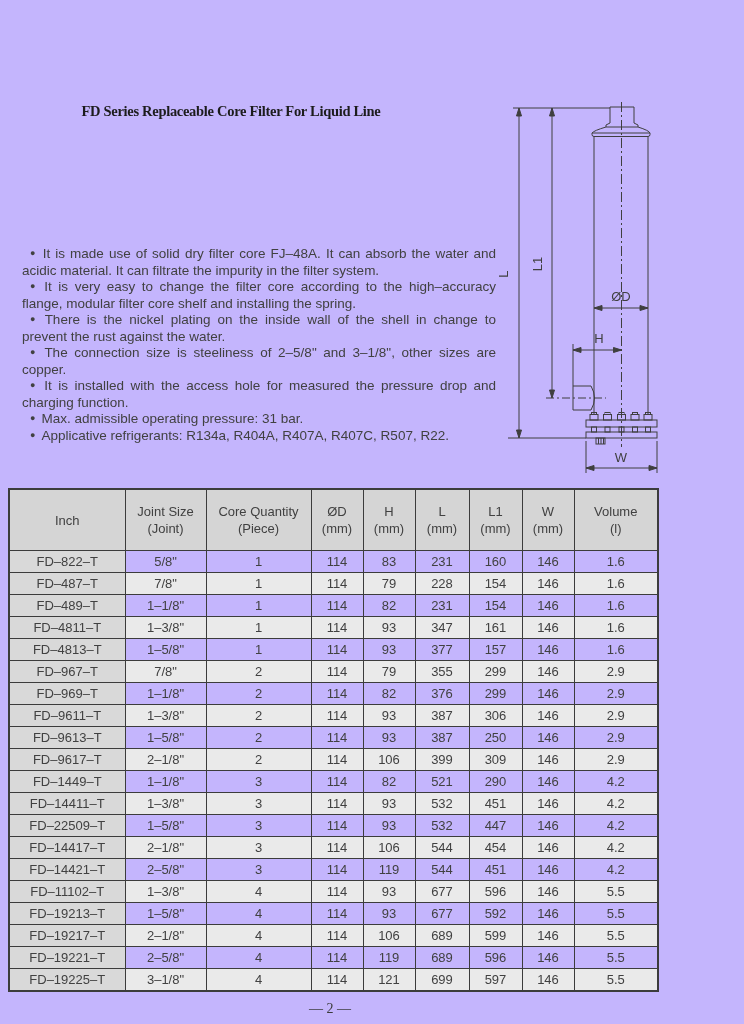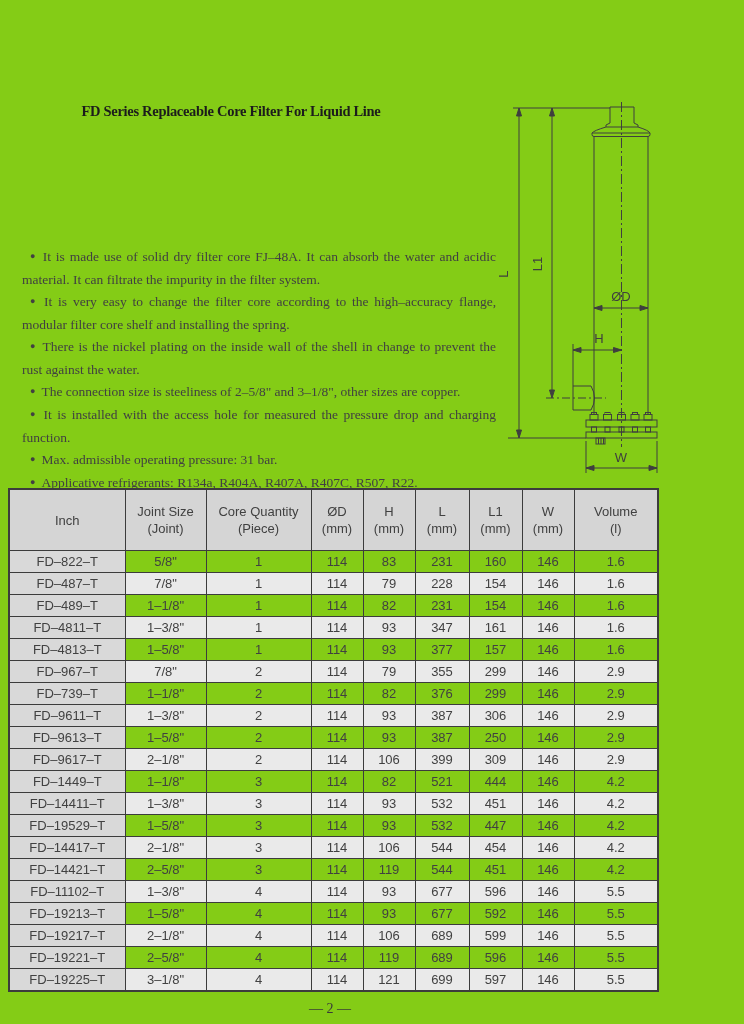--- a/index.html
+++ b/index.html
@@ -1,42 +1,41 @@
 <!DOCTYPE html>
 <html style="--header-bg: #d5d5d5; --model-col-bg: #d9d9d9; --alt-row-bg: #eaeaea; --border: #3c3c3c; --text: #414141;"><head>
 <meta charset="utf-8">
 <style>
   html, body { margin: 0; padding: 0; background: #ffffff; }
   .page {
     position: relative;
     width: 744px;
     height: 1024px;
-    background: #84cc16;
+    background: #c4b5fd;
     font-family: "Liberation Sans", sans-serif;
     color: var(--text, #414141);
     overflow: hidden;
   }
   .doc-title {
     position: absolute;
     left: 0; top: 103px; width: 462px;
     text-align: center;
     font-family: "Liberation Serif", serif;
     font-weight: 700;
     font-size: 14.5px;
     letter-spacing: -0.3px;
     color: #1c1c1c;
   }
   .features {
     position: absolute;
     left: 22px; top: 246px; width: 474px;
     font-size: 13.5px;
-    line-height: 22px;
+    line-height: 16px;
     text-align: justify;
     color: var(--text, #414141);
-    font-family: Liberation Serif, serif;
   }
   .features p { margin: 0; text-indent: 8px; }
   .features .bullet {
     font-size: 9px;
     margin-right: 6px;
     position: relative; top: -2px;
   }
   .diagram {
     position: absolute;
     left: 494px; top: 92px;
@@ -292,21 +291,21 @@
           <td>7/8"</td>
           <td>2</td>
           <td>114</td>
           <td>79</td>
           <td>355</td>
           <td>299</td>
           <td>146</td>
           <td>2.9</td>
         </tr>
         <tr>
-          <td>FD–739–T</td>
+          <td>FD–969–T</td>
           <td>1–1/8"</td>
           <td>2</td>
           <td>114</td>
           <td>82</td>
           <td>376</td>
           <td>299</td>
           <td>146</td>
           <td>2.9</td>
         </tr>
         <tr class="alt">
@@ -342,37 +341,37 @@
           <td>146</td>
           <td>2.9</td>
         </tr>
         <tr>
           <td>FD–1449–T</td>
           <td>1–1/8"</td>
           <td>3</td>
           <td>114</td>
           <td>82</td>
           <td>521</td>
-          <td>444</td>
+          <td>290</td>
           <td>146</td>
           <td>4.2</td>
         </tr>
         <tr class="alt">
           <td>FD–14411–T</td>
           <td>1–3/8"</td>
           <td>3</td>
           <td>114</td>
           <td>93</td>
           <td>532</td>
           <td>451</td>
           <td>146</td>
           <td>4.2</td>
         </tr>
         <tr>
-          <td>FD–19529–T</td>
+          <td>FD–22509–T</td>
           <td>1–5/8"</td>
           <td>3</td>
           <td>114</td>
           <td>93</td>
           <td>532</td>
           <td>447</td>
           <td>146</td>
           <td>4.2</td>
         </tr>
         <tr class="alt">

